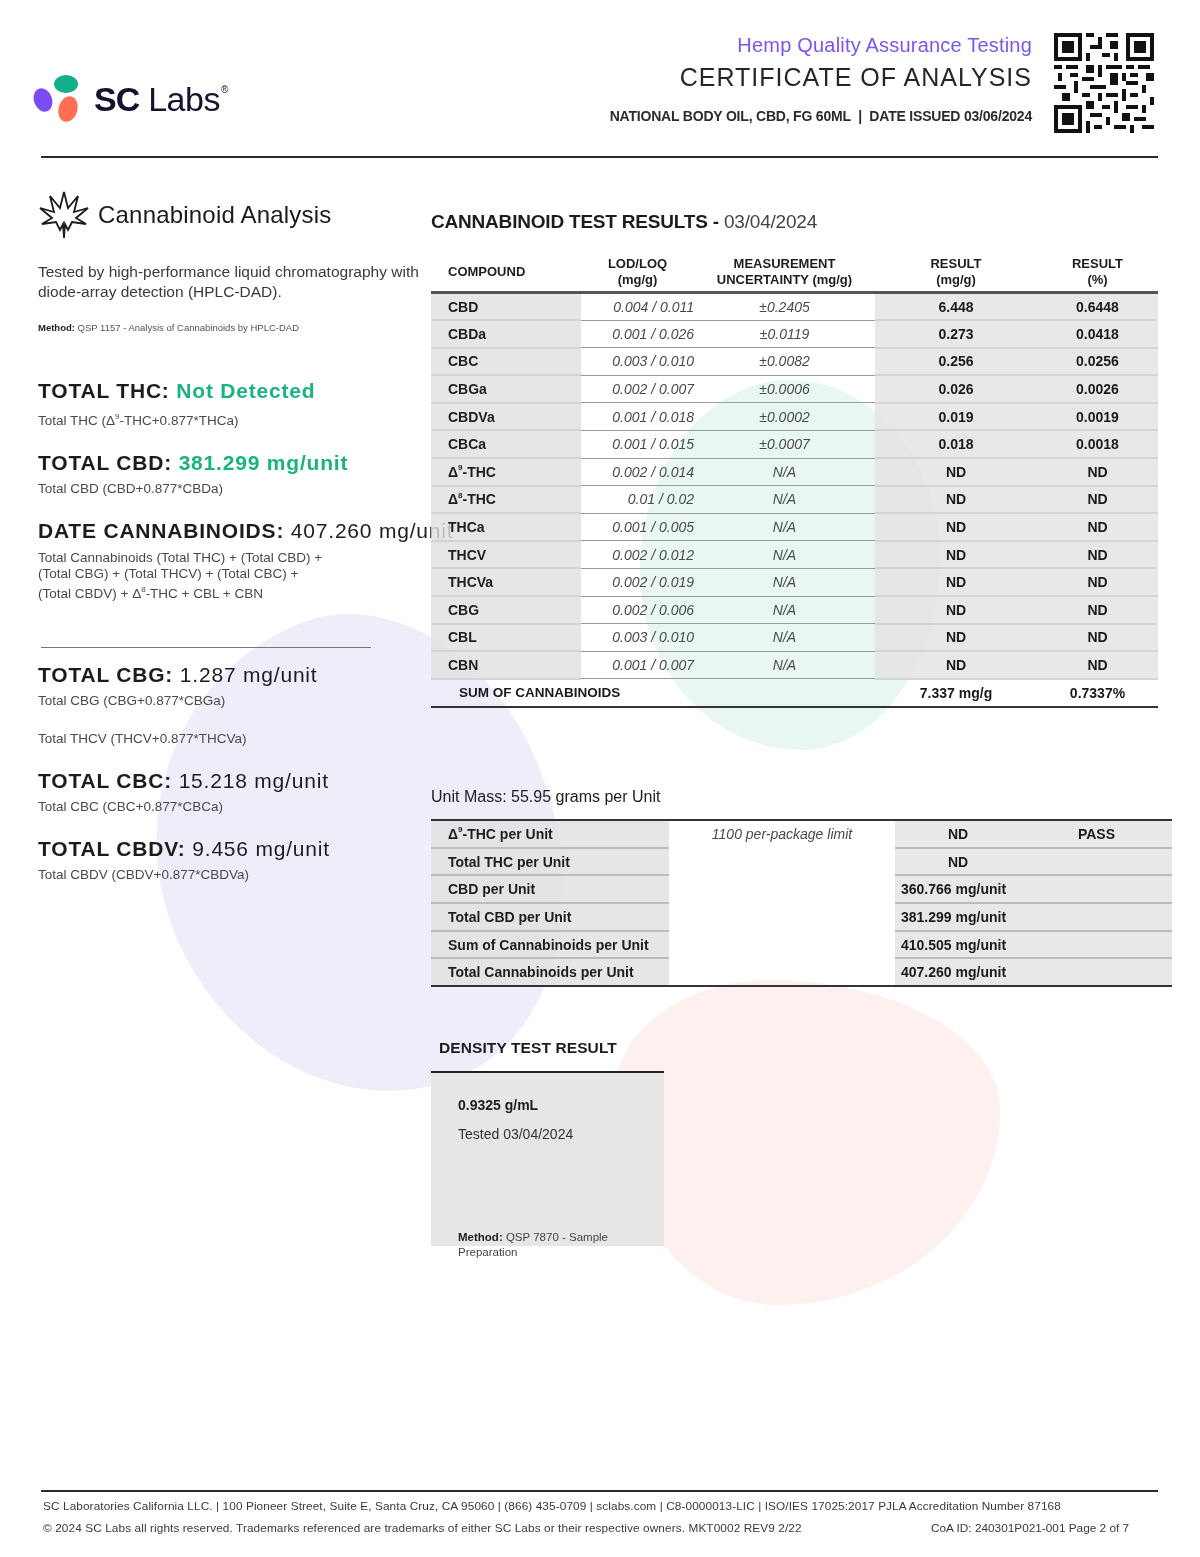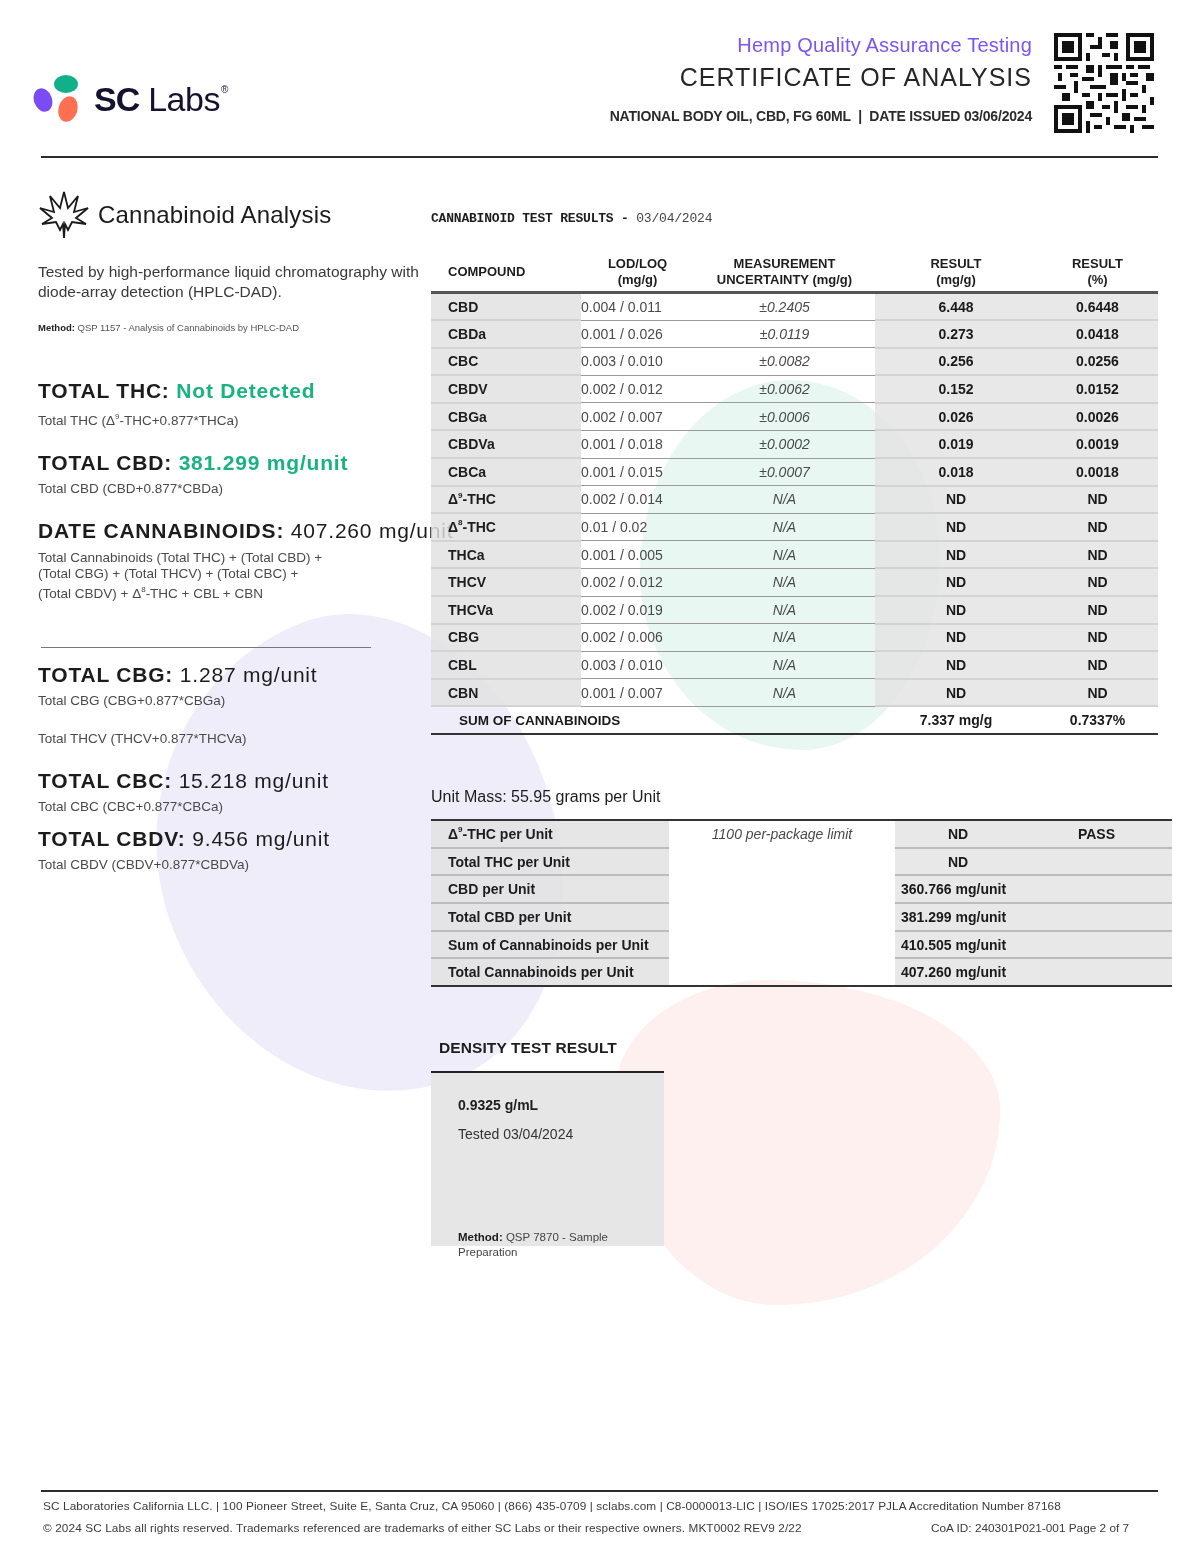--- a/index.html
+++ b/index.html
@@ -36,28 +36,28 @@
 
   .total { margin-top: 0; }
   .total-h { font-size: 21px; font-weight: 700; color: #1c1c1c; letter-spacing: 0.8px; }
   .total-h .green { color: #19b37f; }
   .total-h .val { font-weight: 500; }
   .total-f { font-size: 13.5px; color: #4a4a4a; margin-top: 6px; line-height: 16px; }
   .total-f sup { font-size: 8px; }
   .left-rule { position: absolute; left: 41px; top: 647px; width: 330px; height: 1px; background: #777; }
 
   
-  .res-title { position: absolute; left: 431px; top: 211px; font-size: 13px; color: #1d1d1d; font-weight: 600; letter-spacing: -0.2px; font-family: Liberation Mono, monospace; }
+  .res-title { position: absolute; left: 431px; top: 211px; font-size: 19px; color: #1d1d1d; font-weight: 600; letter-spacing: -0.2px; }
   .res-title span { font-weight: 400; color: #444; }
 
   table.ct { position: absolute; left: 431px; top: 252px; width: 727px; border-collapse: collapse; font-size: 14px; }
   table.ct th { font-size: 13px; font-weight: 700; color: #1d1d1d; padding: 4px 0 3px; line-height: 16px; border-bottom: 3px solid #555; }
   table.ct td { height: 27.6px; border-bottom: 2px solid #d3d3d3; }
   table.ct td.c1 { background: rgba(225,225,225,0.82); padding-left: 17px; font-weight: 600; color: #1d1d1d; width: 150px; }
-  table.ct td.c2 { color: #4a4a4a; text-align: left; width: 113px; padding-right: 0; }
+  table.ct td.c2 { font-style: italic; color: #4a4a4a; text-align: right; width: 113px; padding-right: 0; }
   table.ct td.c3 { font-style: italic; color: #4a4a4a; text-align: center; width: 181px; }
   table.ct td.c2, table.ct td.c3 { border-bottom-color: #9a9a9a; border-bottom-width: 1px; }
   table.ct td.c4 { background: rgba(228,228,228,0.85); text-align: center; font-weight: 600; width: 162px; }
   table.ct td.c5 { background: rgba(228,228,228,0.85); text-align: center; font-weight: 600; }
   table.ct th.h1 { text-align: left; padding-left: 17px; }
   table.ct tr.sum td { background: transparent; border-bottom: 2px solid #333; font-weight: 600; height: 28px; }
   table.ct tr.sum td.s1 { padding-left: 28px; font-size: 13.5px; }
   table.ct tr.sum td.s4, table.ct tr.sum td.s5 { text-align: center; }
   sup.d { font-size: 8px; position: relative; top: -1px; }
 
@@ -207,21 +207,21 @@
 
   <div class="total" style="margin-top:22px">
     <div class="total-f">Total THCV (THCV+0.877*THCVa)</div>
   </div>
 
   <div class="total" style="margin-top:22px">
     <div class="total-h"><span>TOTAL CBC:</span> <span class="val">15.218 mg/unit</span></div>
     <div class="total-f">Total CBC (CBC+0.877*CBCa)</div>
   </div>
 
-  <div class="total" style="margin-top:12px">
+  <div class="total" style="margin-top:22px">
     <div class="total-h"><span>TOTAL CBDV:</span> <span class="val">9.456 mg/unit</span></div>
     <div class="total-f">Total CBDV (CBDV+0.877*CBDVa)</div>
   </div>
 </div>
 <div class="left-rule"></div>
 
 <div class="res-title"><span style="font-weight:600;color:#1d1d1d">CANNABINOID TEST RESULTS -</span> <span>03/04/2024</span></div>
 
 <table class="ct">
   <thead>
@@ -261,27 +261,20 @@
         <td class="c5">0.0418</td>
       </tr>
       <tr>
         <td class="c1"><span>CBC</span></td>
         <td class="c2">0.003 / 0.010</td>
         <td class="c3">±0.0082</td>
         <td class="c4">0.256</td>
         <td class="c5">0.0256</td>
       </tr>
       <tr>
-        <td class="c1"><span>CBDV</span></td>
-        <td class="c2">0.002 / 0.012</td>
-        <td class="c3">±0.0062</td>
-        <td class="c4">0.152</td>
-        <td class="c5">0.0152</td>
-      </tr>
-      <tr>
         <td class="c1"><span>CBGa</span></td>
         <td class="c2">0.002 / 0.007</td>
         <td class="c3">±0.0006</td>
         <td class="c4">0.026</td>
         <td class="c5">0.0026</td>
       </tr>
       <tr>
         <td class="c1"><span>CBDVa</span></td>
         <td class="c2">0.001 / 0.018</td>
         <td class="c3">±0.0002</td>

